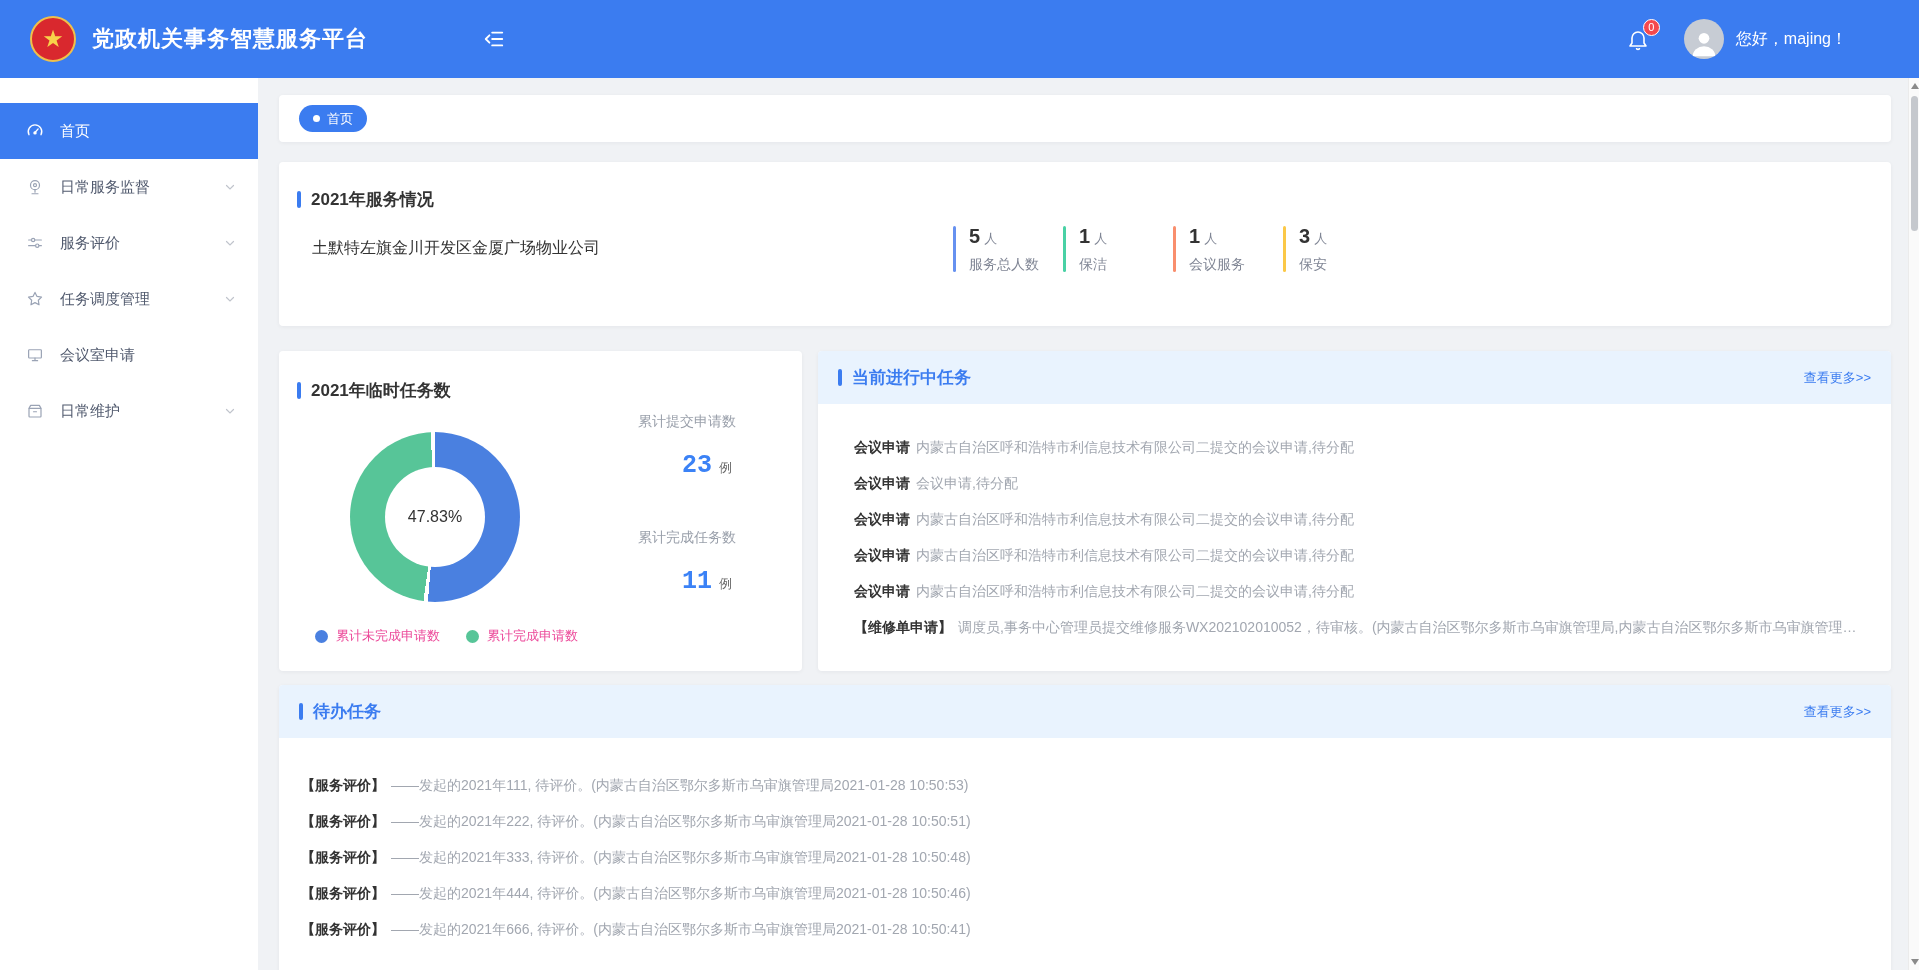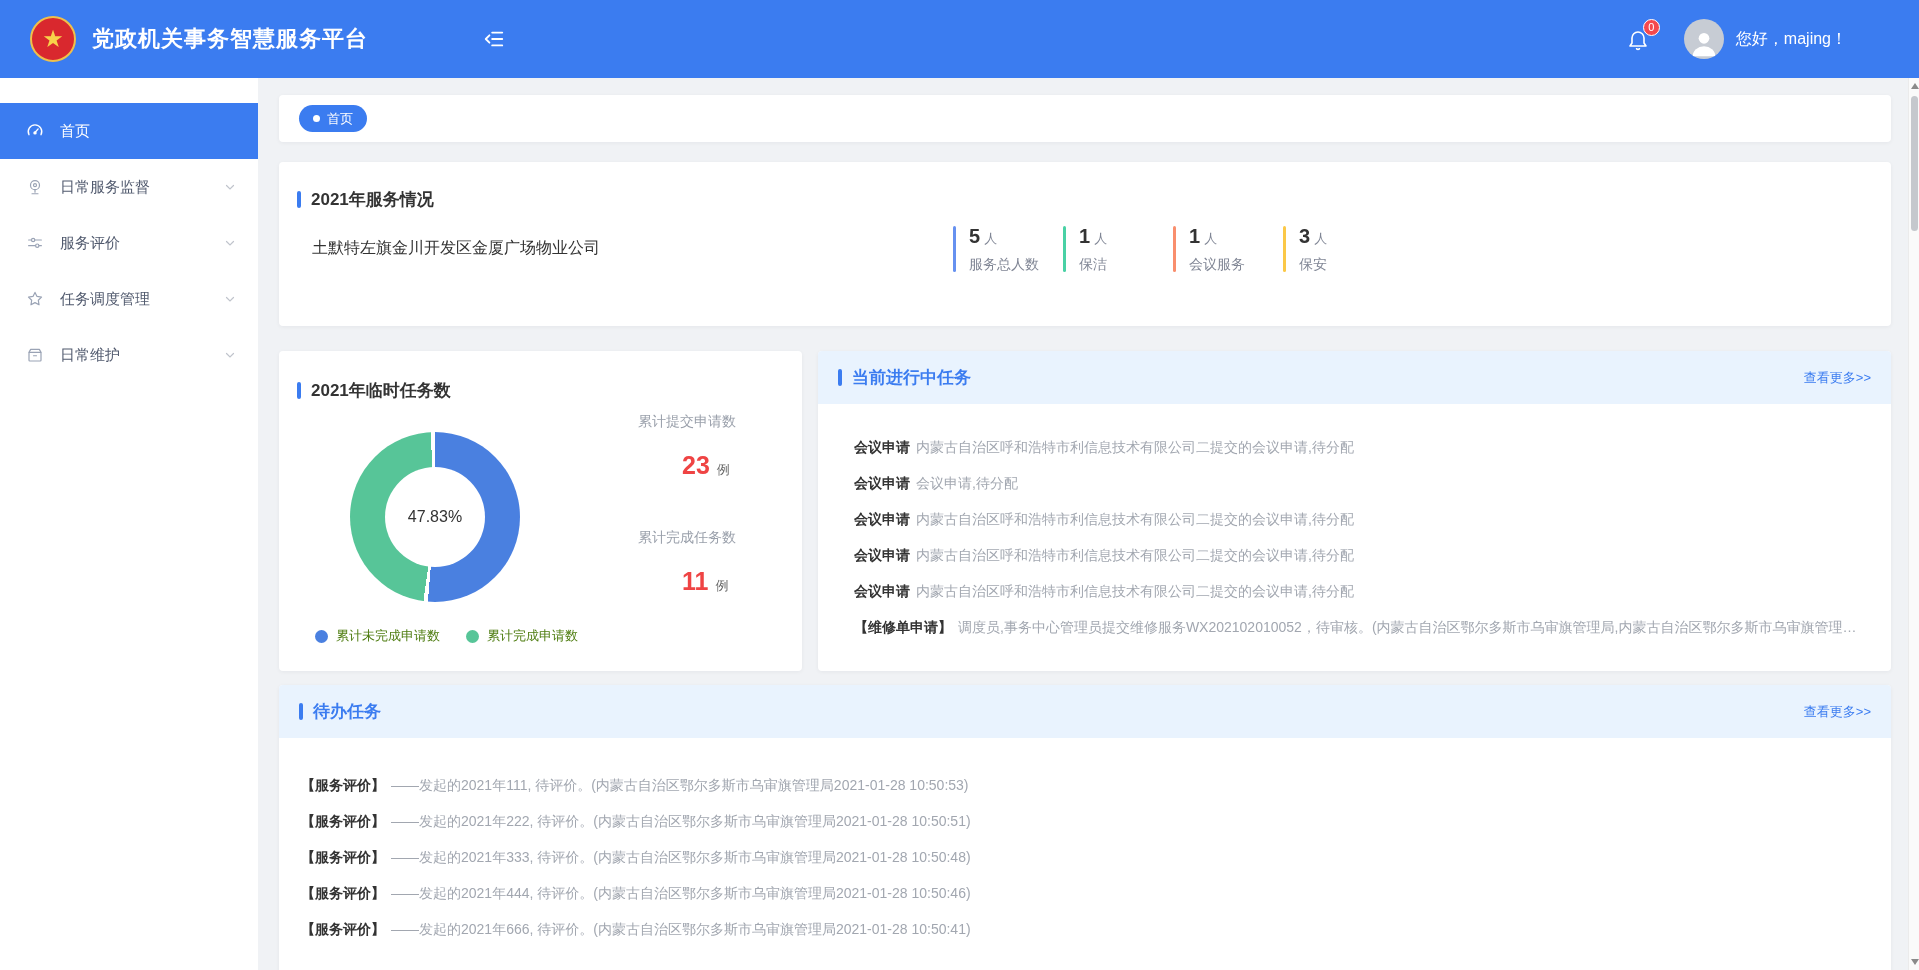--- a/index.html
+++ b/index.html
@@ -86,23 +86,23 @@
   #card-chart { left:279px; top:351px; width:523px; height:320px; }
   #card-chart .card-title { position:absolute; left:18px; top:28px; }
   .donut { position:absolute; left:71px; top:81px; width:170px; height:170px; border-radius:50%; }
   .donut-hole {
     position:absolute; inset:35px; background:#fff; border-radius:50%;
     display:flex; align-items:center; justify-content:center; font-size:16px; color:#333;
   }
   .cstat { position:absolute; left:359px; width:150px; }
   .cstat-label { font-size:14px; color:#9aa0ab; white-space:nowrap; }
   .cstat-val-row { margin-top:20px; margin-left:44px; }
-  .cstat-val { font-size:25px; font-weight:bold; color:#ef4444; }
+  .cstat-val { font-size:25px; font-weight:bold; color:#3b82f6;font-family:Liberation Mono, monospace; }
   .cstat-unit { font-size:13px; color:#666; margin-left:7px; }
-  .legend { position:absolute; left:36px; top:276px; display:flex; gap:26px; align-items:center; font-size:13px; color:#4d7c0f; }
+  .legend { position:absolute; left:36px; top:276px; display:flex; gap:26px; align-items:center; font-size:13px; color:#ec4899; }
   .legend-item { display:flex; align-items:center; gap:8px; }
   .legend-dot { width:13px; height:13px; border-radius:50%; }
 
   
   .sec-head {
     height:53px; background:#e9f3fe; border-radius:4px 4px 0 0;
     display:flex; align-items:center; padding:0 20px;
   }
   .sec-head .card-title { color:#3b7cf0; }
   .sec-head .tbar { background:#3b7cf0; }
@@ -207,20 +207,29 @@
       </svg>
     </span>
     <span>任务调度管理</span>
     <span class="chev">
       <svg width="12" height="12" viewBox="0 0 24 24" fill="none" stroke="currentColor" stroke-width="2.4" stroke-linecap="round">
           <polyline points="5 9 12 16 19 9"></polyline>
         </svg>
     </span>
   </div>
 
+  <div class="side-item">
+    <span class="s-icon">
+      <svg width="18" height="18" viewBox="0 0 24 24" fill="none" stroke="currentColor" stroke-width="1.6" stroke-linecap="round">
+        <rect x="3.5" y="5" width="17" height="11" rx="1"></rect>
+          <path d="M12 16v3.5M8.5 19.5h7"></path>
+      </svg>
+    </span>
+    <span>会议室申请</span>
+  </div>
 
   <div class="side-item">
     <span class="s-icon">
       <svg width="18" height="18" viewBox="0 0 24 24" fill="none" stroke="currentColor" stroke-width="1.6" stroke-linecap="round" stroke-linejoin="round">
         <rect x="4" y="8.5" width="16" height="11.5" rx="1"></rect>
           <path d="M4 8.5l2.2-4h11.6l2.2 4"></path>
           <path d="M10 13h4"></path>
       </svg>
     </span>
     <span>日常维护</span>

